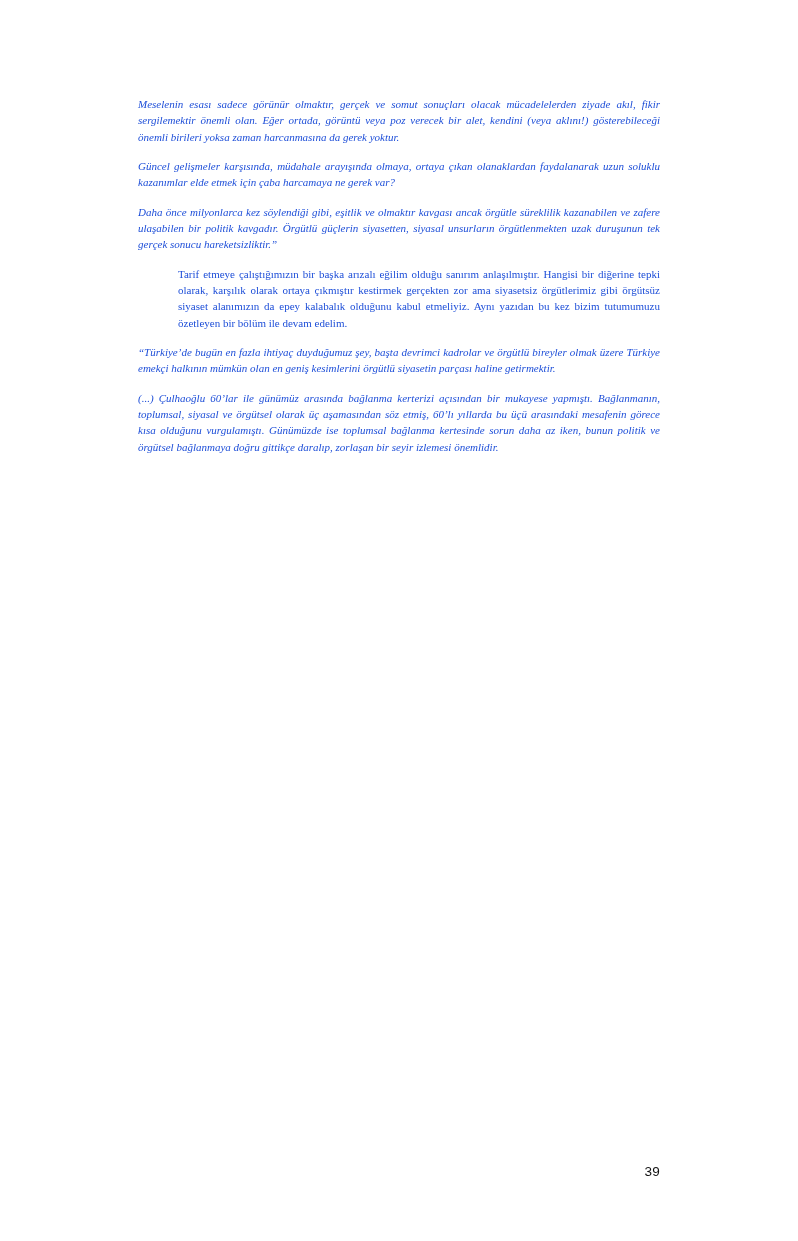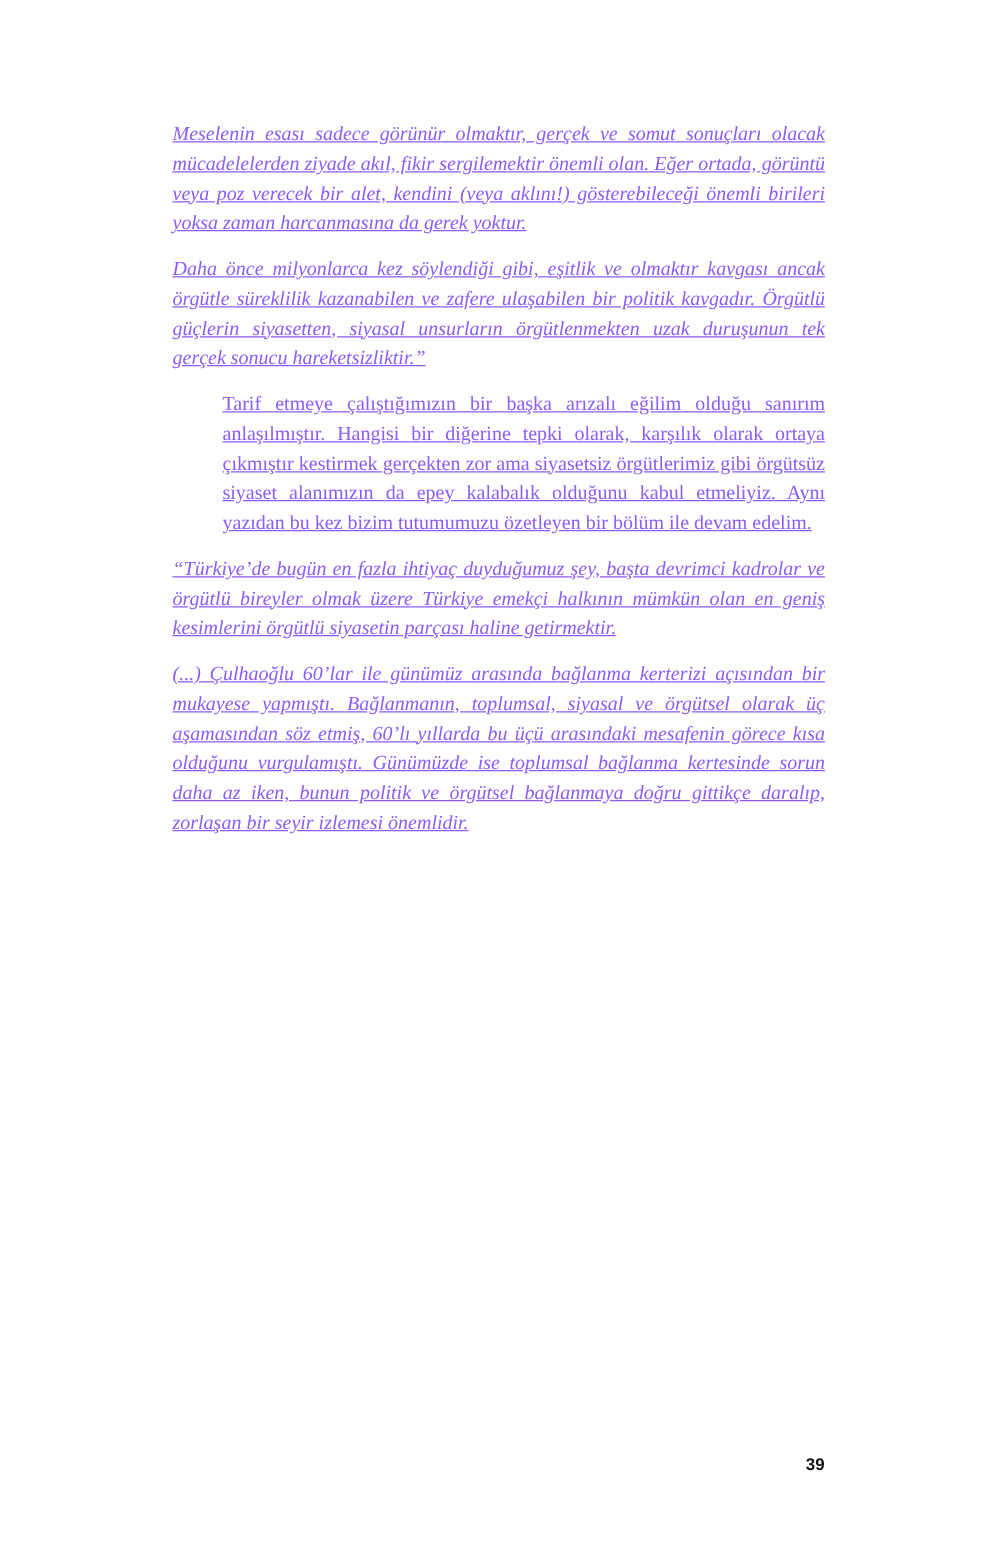--- a/index.html
+++ b/index.html
@@ -17,54 +17,54 @@
     color: #1a1a1a;
   }
   .content {
     position: absolute;
     left: 138px;
     top: 96px;
     width: 522px;
   }
   p {
     margin: 0 0 13px 0;
-    font-size: 16px;
+    font-size: 11px;
     line-height: 1.485;
     text-align: justify;
     text-justify: inter-word;
     hyphens: manual;
-    color: #8b5cf6;
-    text-decoration: underline;
+    color: #1d4ed8;
   }
   p.italic {
     font-style: italic;
   }
   p.roman {
     font-style: normal;
     margin-left: 40px;
   }
   p:last-child {
     margin-bottom: 0;
   }
   .folio {
     position: absolute;
     right: 138px;
     top: 1164px;
     font-family: "Liberation Sans", sans-serif;
-    font-weight: bold;
+    font-weight: normal;
     font-size: 13.5px;
     color: #121212;
     letter-spacing: 0.2px;
   }
 </style>
 </head>
 <body>
 
 <div class="page">
   <div class="content">
     <p class="italic">Meselenin esası sadece görünür olmaktır, gerçek ve somut sonuçları olacak mücadelelerden ziyade akıl, fikir sergilemektir önemli olan. Eğer ortada, görüntü veya poz verecek bir alet, kendini (veya aklı­nı!) gösterebileceği önemli birileri yoksa zaman harcanmasına da gerek yoktur.</p>
+    <p class="italic">Güncel gelişmeler karşısında, müdahale arayışında olmaya, ortaya çıkan olanaklardan faydalanarak uzun soluklu kazanımlar elde et­mek için çaba harcamaya ne gerek var?</p>
     <p class="italic">Daha önce milyonlarca kez söylendiği gibi, eşitlik ve olmaktır kav­gası ancak örgütle süreklilik kazanabilen ve zafere ulaşabilen bir politik kavgadır. Örgütlü güçlerin siyasetten, siyasal unsurların ör­gütlenmekten uzak duruşunun tek gerçek sonucu hareketsizliktir.”</p>
     <p class="roman">Tarif etmeye çalıştığımızın bir başka arızalı eğilim olduğu sanırım anlaşılmıştır. Hangisi bir diğerine tepki olarak, karşılık olarak or­taya çıkmıştır kestirmek gerçekten zor ama siyasetsiz örgütleri­miz gibi örgütsüz siyaset alanımızın da epey kalabalık olduğunu kabul etmeliyiz. Aynı yazıdan bu kez bizim tutumumuzu özetleyen bir bölüm ile devam edelim.</p>
     <p class="italic">“Türkiye’de bugün en fazla ihtiyaç duyduğumuz şey, başta devrimci kadrolar ve örgütlü bireyler olmak üzere Türkiye emekçi halkının mümkün olan en geniş kesimlerini örgütlü siyasetin parçası haline getirmektir.</p>
     <p class="italic">(...) Çulhaoğlu 60’lar ile günümüz arasında bağlanma kerterizi açı­sından bir mukayese yapmıştı. Bağlanmanın, toplumsal, siyasal ve örgütsel olarak üç aşamasından söz etmiş, 60’lı yıllarda bu üçü ara­sındaki mesafenin görece kısa olduğunu vurgulamıştı. Günümüzde ise toplumsal bağlanma kertesinde sorun daha az iken, bunun po­litik ve örgütsel bağlanmaya doğru gittikçe daralıp, zorlaşan bir seyir izlemesi önemlidir.</p>
   </div>
   <div class="folio">39</div>
 </div>
 
 </body></html>

